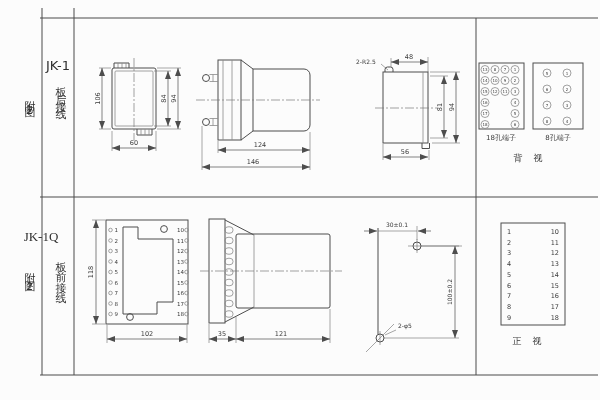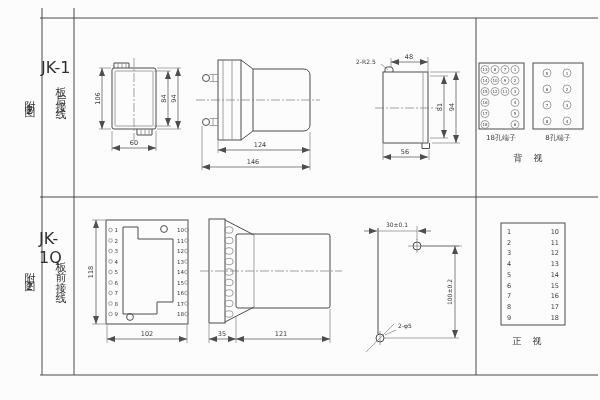--- a/index.html
+++ b/index.html
@@ -21,27 +21,27 @@
   .ol2{stroke:#8a8a8a;stroke-width:0.8;fill:none;}
   .ext{stroke:#6b6b6b;stroke-width:0.6;fill:none;}
   .cl{stroke:#7a7a7a;stroke-width:0.7;fill:none;stroke-dasharray:9 2 2 2;}
   .dim{stroke:#4d4d4d;stroke-width:0.7;fill:none;marker-start:url(#arr);marker-end:url(#arr);}
   .dime{stroke:#4d4d4d;stroke-width:0.7;fill:none;marker-end:url(#arr);}
   .thin{stroke:#6b6b6b;stroke-width:0.6;fill:none;}
   .vtext{
     position:absolute;writing-mode:vertical-rl;text-orientation:upright;
     font-size:11px;color:#2f2f2f;
   }
-  .htext{position:absolute;font-size:16px;color:#2f2f2f;}
+  .htext{position:absolute;font-size:13px;color:#2f2f2f;text-align:center;}
   .fig1{left:21px;top:92px;letter-spacing:6px;}
   .wir1{left:52px;top:78px;letter-spacing:7px;}
   .mod1{left:41px;top:58px;width:34px;}
   .fig2{left:21px;top:264px;letter-spacing:8px;}
   .wir2{left:52px;top:253px;letter-spacing:10px;}
-  .mod2{left:39px;top:229px;width:38px;}
+  .mod2{left:22px;top:229px;width:38px;font-family:Liberation Serif, serif;}
 </style>
 </head>
 <body>
 
 <div class="page">
 
 <svg width="600" height="400" viewBox="0 0 600 400">
   <defs>
     <marker id="arr" markerWidth="9" markerHeight="6" refX="8" refY="3" orient="auto-start-reverse" markerUnits="userSpaceOnUse">
       <path d="M0,0 L8,3 L0,6 Z" fill="#4d4d4d"></path>

